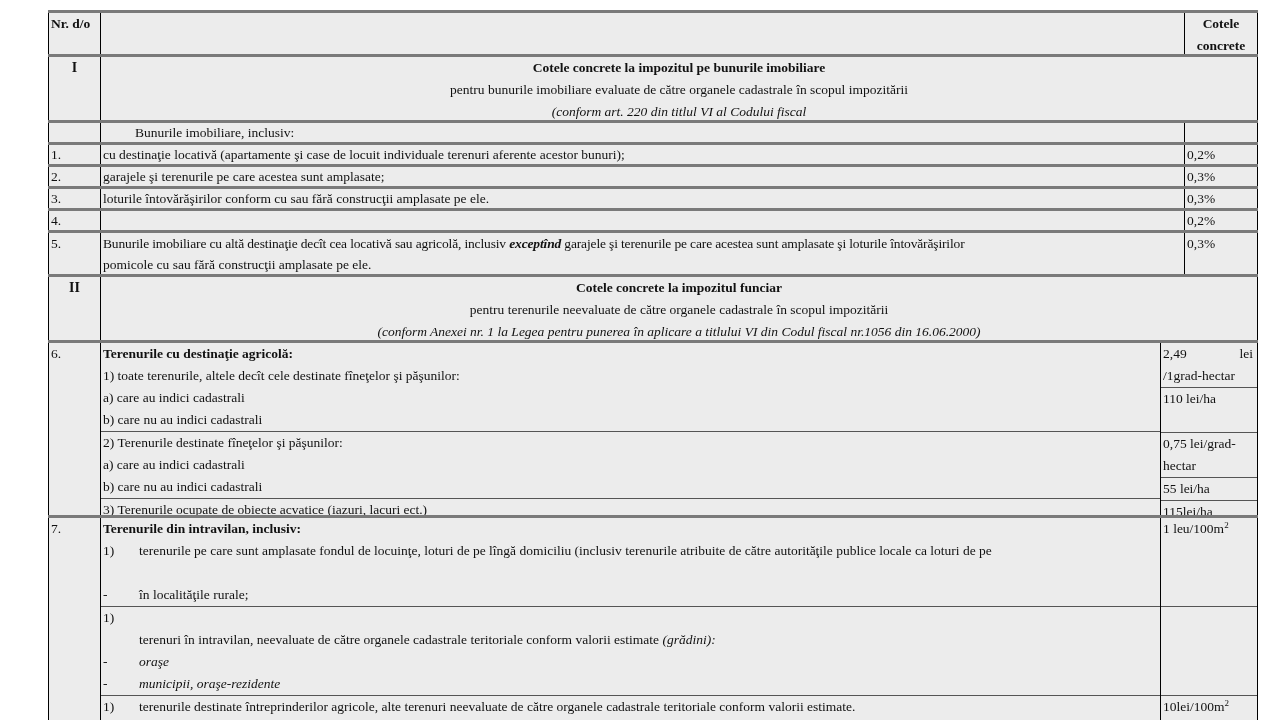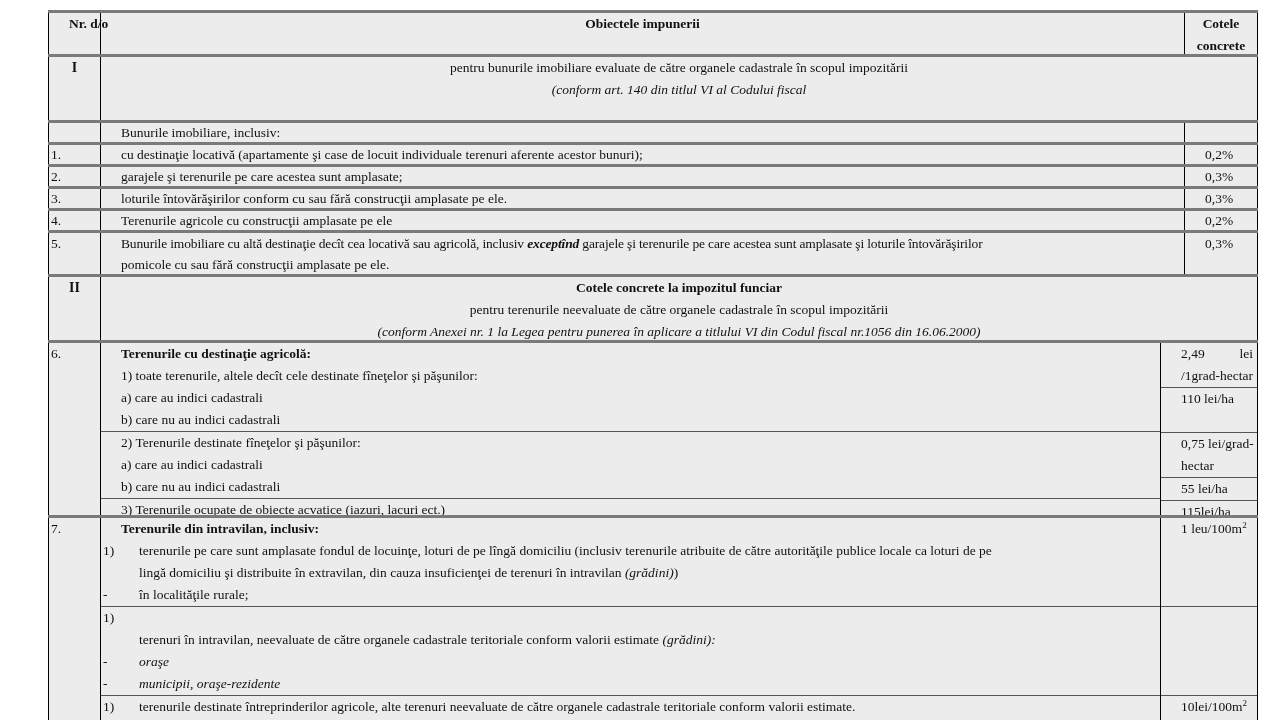--- a/index.html
+++ b/index.html
@@ -8,62 +8,60 @@
   .page { position: absolute; left: 48px; top: 10px; width: 1210px; }
   .row { position: relative; background: #ececec; border-top: 3px solid #7a7a7a; }
   .cell { position: absolute; top: 0; bottom: 0; box-sizing: border-box; }
   .c1 { left: 0; width: 53px; border-left: 1px solid #000; border-right: 1px solid #000; }
   .c2 { left: 53px; }
   .c3 { border-left: 1px solid #000; border-right: 1px solid #000; }
   .line { height: 22px; line-height: 22px; white-space: nowrap; }
   .center { text-align: center; }
   .bold { font-weight: bold; }
   .ital { font-style: italic; }
-  .pad { padding-left: 20px; }
+  .pad { padding-left: 2px; }
   .num { padding-left: 2px; }
   .roman { text-align: center; font-weight: bold; font-size: 14px; }
   .thin { border-top: 1px solid #555; }
   .just { display: flex; justify-content: space-between; padding-right: 4px; }
   .lst { display: flex; }
   .lst .m { width: 36px; flex: none; padding-left: 2px; }
   sup { font-size: 9px; line-height: 0; }
   .rb { position: absolute; right: 0; top:0; bottom:0; border-right: 1px solid #000; }
 </style>
 </head>
 <body>
 
 <div class="page">
 
   <div class="row" style="height:41px;">
     <div class="cell c1">
       <div class="line bold pad">Nr. d/o</div>
     </div>
-    <div class="cell c2" style="width:1083px;">
-      <div class="line bold center">Obiectele impunerii</div>
-    </div>
     <div class="cell c3" style="left:1136px;width:74px;">
       <div class="line bold center">Cotele</div>
       <div class="line bold center">concrete</div>
     </div>
   </div>
 
   <div class="row" style="height:63px;">
     <div class="cell c1">
       <div class="line roman">I</div>
     </div>
     <div class="cell c2" style="width:1156px;">
+      <div class="line bold center">Cotele concrete la impozitul pe bunurile imobiliare</div>
       <div class="line center">pentru bunurile imobiliare  evaluate de către organele cadastrale în scopul impozitării</div>
-      <div class="line center ital">(conform art. 140 din titlul VI al Codului fiscal</div>
+      <div class="line center ital">(conform art. 220 din titlul VI al Codului fiscal</div>
     </div>
     <div class="rb"></div>
   </div>
 
   <div class="row" style="height:19px;">
     <div class="cell c1"></div>
-    <div class="cell c2" style="width:1083px;">
+    <div class="cell c2" style="width:1083px;margin-left:32px;">
       <div class="line pad" style="height:19px;line-height:19px;">Bunurile imobiliare, inclusiv:</div>
     </div>
     <div class="cell c3" style="left:1136px;width:74px;"></div>
   </div>
 
   <div class="row" style="height:19px;">
     <div class="cell c1">
         <div class="line num" style="height:19px;line-height:19px;">1.</div>
       </div>
     <div class="cell c2" style="width:1083px;">
@@ -91,23 +89,20 @@
     <div class="cell c2" style="width:1083px;">
         <div class="line pad" style="height:19px;line-height:19px;">loturile întovărăşirilor conform cu sau fără construcţii amplasate pe ele.</div>
       </div>
     <div class="cell c3" style="left:1136px;width:74px;">
         <div class="line pad" style="height:19px;line-height:19px;">0,3%</div>
       </div>
   </div>
   <div class="row" style="height:19px;">
     <div class="cell c1">
         <div class="line num" style="height:19px;line-height:19px;">4.</div>
-      </div>
-    <div class="cell c2" style="width:1083px;">
-        <div class="line pad" style="height:19px;line-height:19px;">Terenurile agricole cu construcţii amplasate pe ele</div>
       </div>
     <div class="cell c3" style="left:1136px;width:74px;">
         <div class="line pad" style="height:19px;line-height:19px;">0,2%</div>
       </div>
   </div>
 
   <div class="row" style="height:41px;">
     <div class="cell c1">
         <div class="line num" style="height:21px;line-height:21px;">5.</div>
       </div>
@@ -172,21 +167,20 @@
         <div class="line num">7.</div>
       </div>
     <div class="cell c2" style="width:1059px;">
       <div class="line pad bold">Terenurile din intravilan, inclusiv:</div>
       <div class="line lst">
           <span class="m">1)</span>
           <span>terenurile pe care sunt amplasate fondul de locuinţe, loturi de pe lîngă domiciliu (inclusiv terenurile atribuite de către autorităţile publice locale ca loturi de pe</span>
         </div>
       <div class="line lst">
           <span class="m"></span>
-          <span><span>lingă domiciliu şi distribuite în extravilan, din cauza insuficienţei de terenuri în intravilan </span><span class="ital">(grădini)</span><span>)</span></span>
         </div>
       <div class="line lst">
           <span class="m">-</span>
           <span>în localităţile rurale;</span>
         </div>
       <div class="thin"></div>
       <div class="line lst" style="letter-spacing:0.35px;word-spacing:1px;">
           <span class="m" style="letter-spacing:0;">1)</span>
         </div>
       <div class="line lst">

